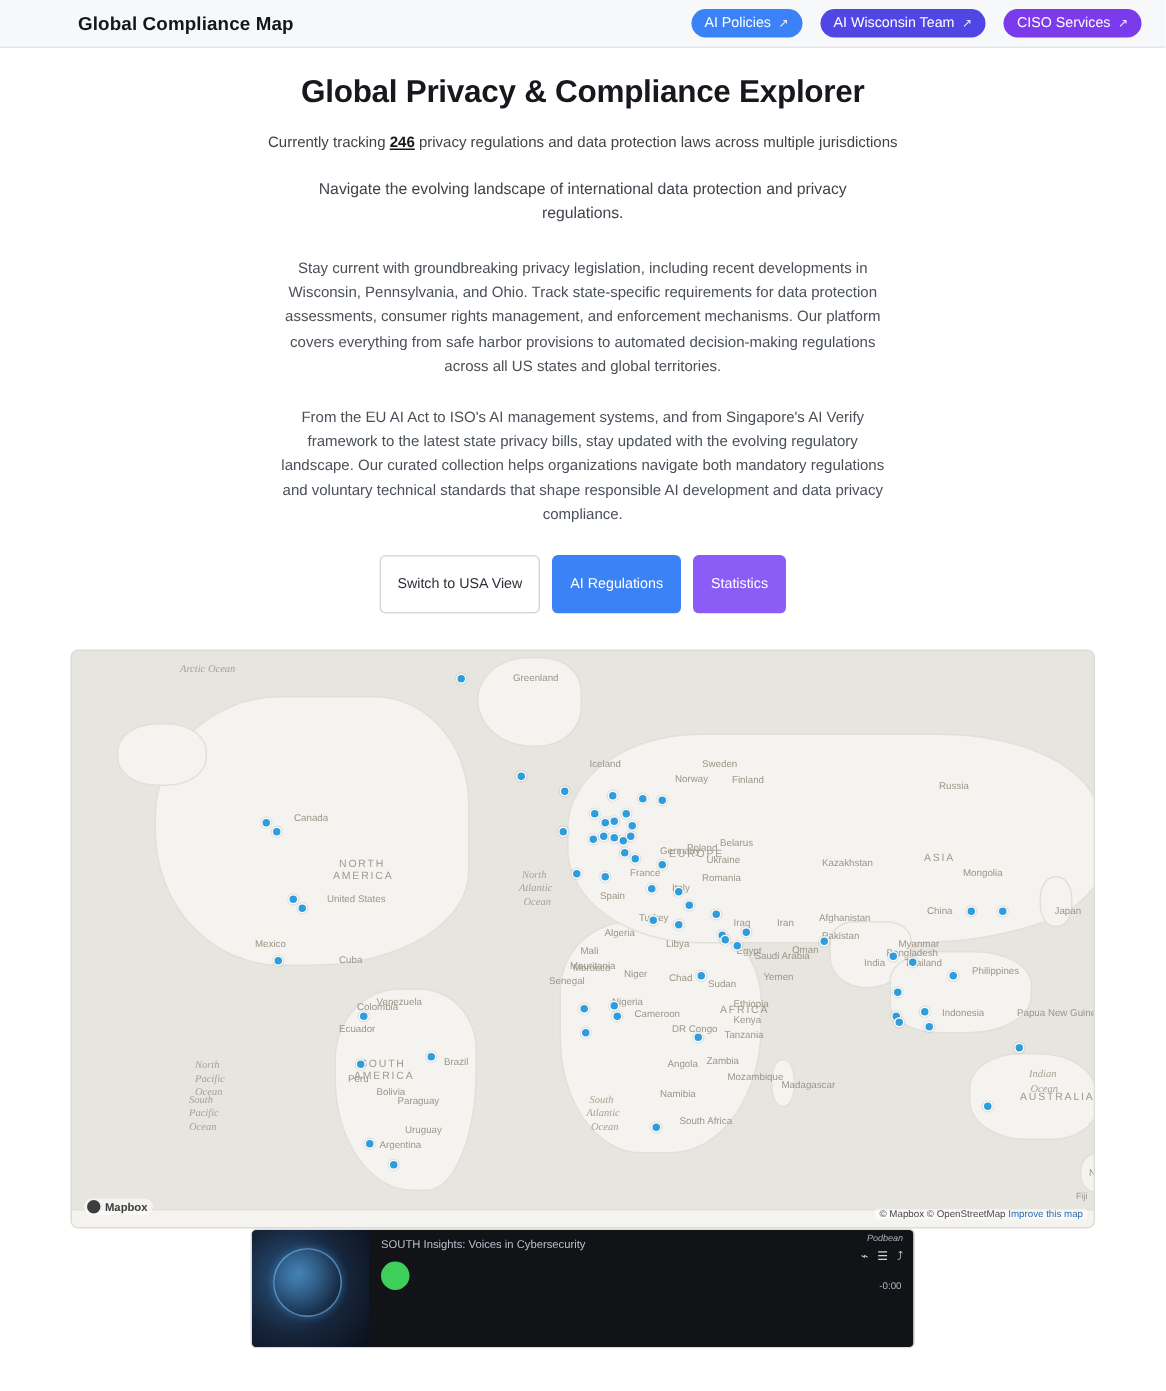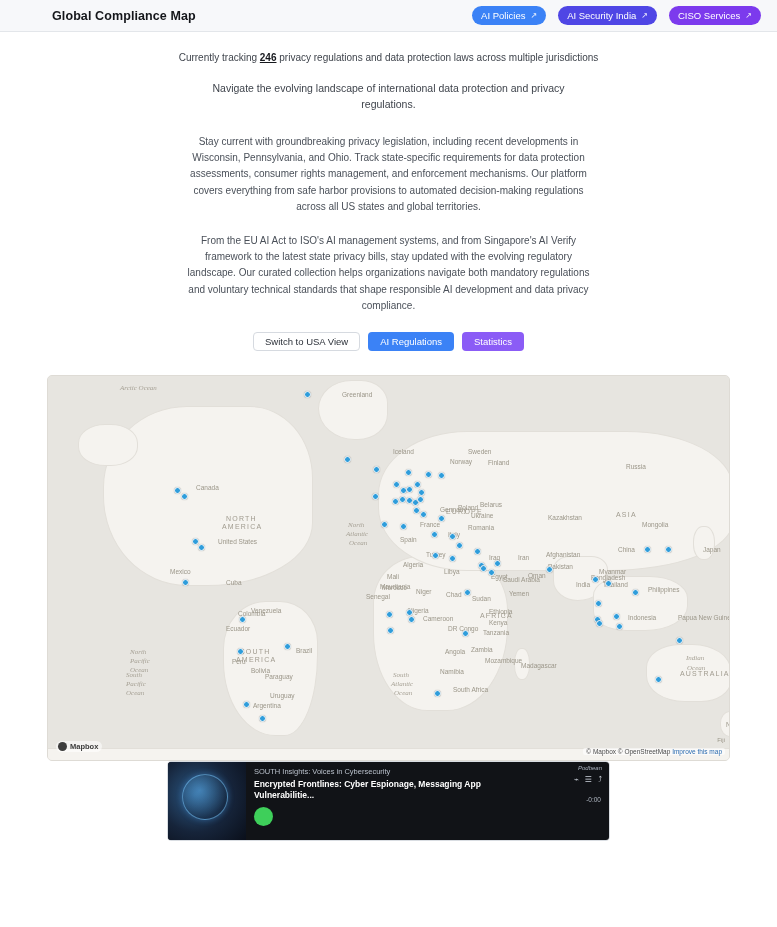--- a/index.html
+++ b/index.html
@@ -95,21 +95,21 @@
     display: flex;
     justify-content: center;
     align-items: center;
     gap: 8px;
     margin-bottom: 18px;
   }
   .btn {
     font-family: "Liberation Sans", sans-serif;
     font-size: 9.5px;
     border-radius: 4px;
-    padding: 4px 11px;
+    padding: 14px 11px;
     cursor: pointer;
     border: 1px solid transparent;
     line-height: 1;
     white-space: nowrap;
   }
   .btn-ghost {
     background: #ffffff;
     border-color: #d6dae0;
     color: #2c3139;
   }
@@ -271,30 +271,31 @@
 <div class="page">
 
   <div class="topbar">
     <div class="brand">Global Compliance Map</div>
     <div class="topbar-spacer"></div>
     <button class="pill pill-blue">
       <span>AI Policies</span>
       <span class="ext">↗</span>
     </button>
     <button class="pill pill-indigo">
-      <span>AI Security India</span>
+      <span>AI Wisconsin Team</span>
       <span class="ext">↗</span>
     </button>
     <button class="pill pill-purple">
       <span>CISO Services</span>
       <span class="ext">↗</span>
     </button>
   </div>
 
   <div class="hero">
+    <h1>Global Privacy &amp; Compliance Explorer</h1>
 
     <div class="tracking">
       <span>Currently tracking</span>
       <b>246</b>
       <span>privacy regulations and data protection laws across multiple jurisdictions</span>
     </div>
 
     <div class="lede">Navigate the evolving landscape of international data protection and privacy regulations.</div>
     <div class="para">Stay current with groundbreaking privacy legislation, including recent developments in Wisconsin, Pennsylvania, and Ohio. Track state-specific requirements for data protection assessments, consumer rights management, and enforcement mechanisms. Our platform covers everything from safe harbor provisions to automated decision-making regulations across all US states and global territories.</div>
     <div class="para">From the EU AI Act to ISO's AI management systems, and from Singapore's AI Verify framework to the latest state privacy bills, stay updated with the evolving regulatory landscape. Our curated collection helps organizations navigate both mandatory regulations and voluntary technical standards that shape responsible AI development and data privacy compliance.</div>
@@ -496,21 +497,20 @@
 
   <div class="player">
     <div class="player-top">
       <div class="art">
         <div class="globe"></div>
 
       </div>
       <div class="player-main">
         <div class="player-brand">Podbean</div>
         <div class="show-name">SOUTH Insights: Voices in Cybersecurity</div>
-        <div class="ep-name">Encrypted Frontlines: Cyber Espionage, Messaging App Vulnerabilitie...</div>
         <div class="player-icons">
           <span>⌁</span>
           <span>☰</span>
           <span>⤴</span>
         </div>
         <div class="play-row">
           <div class="play-btn"></div>
 
         </div>
         <div class="time-right">-0:00</div>

